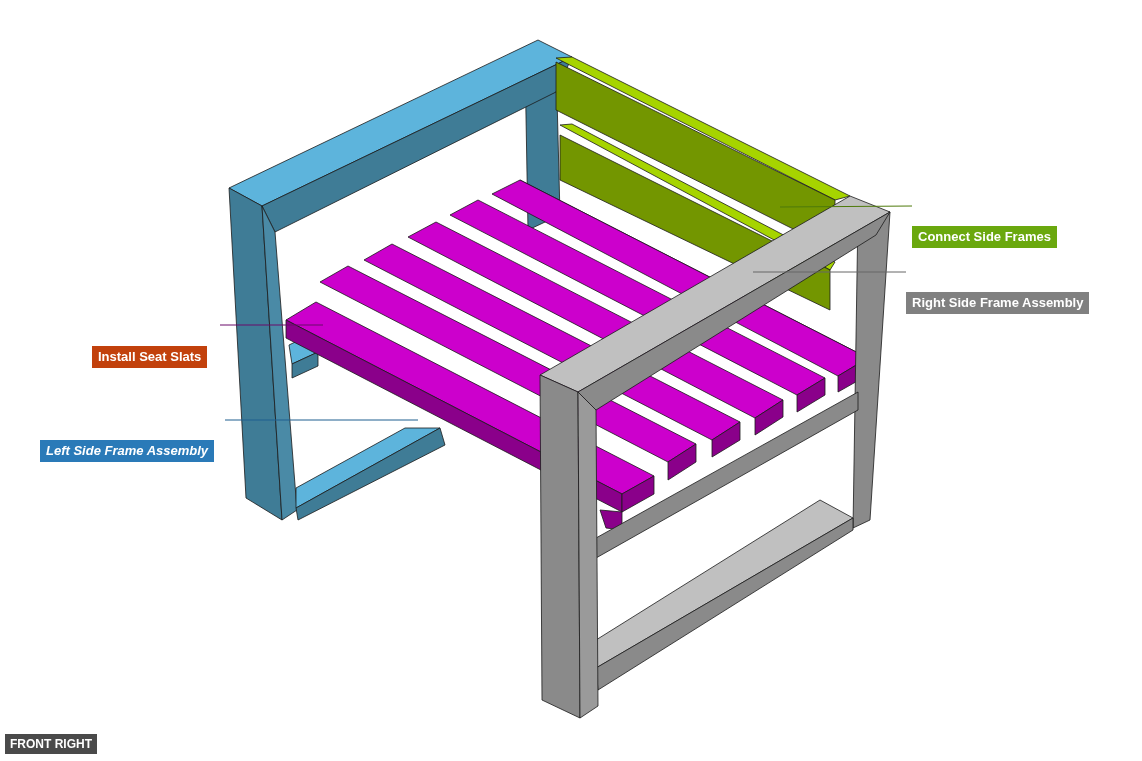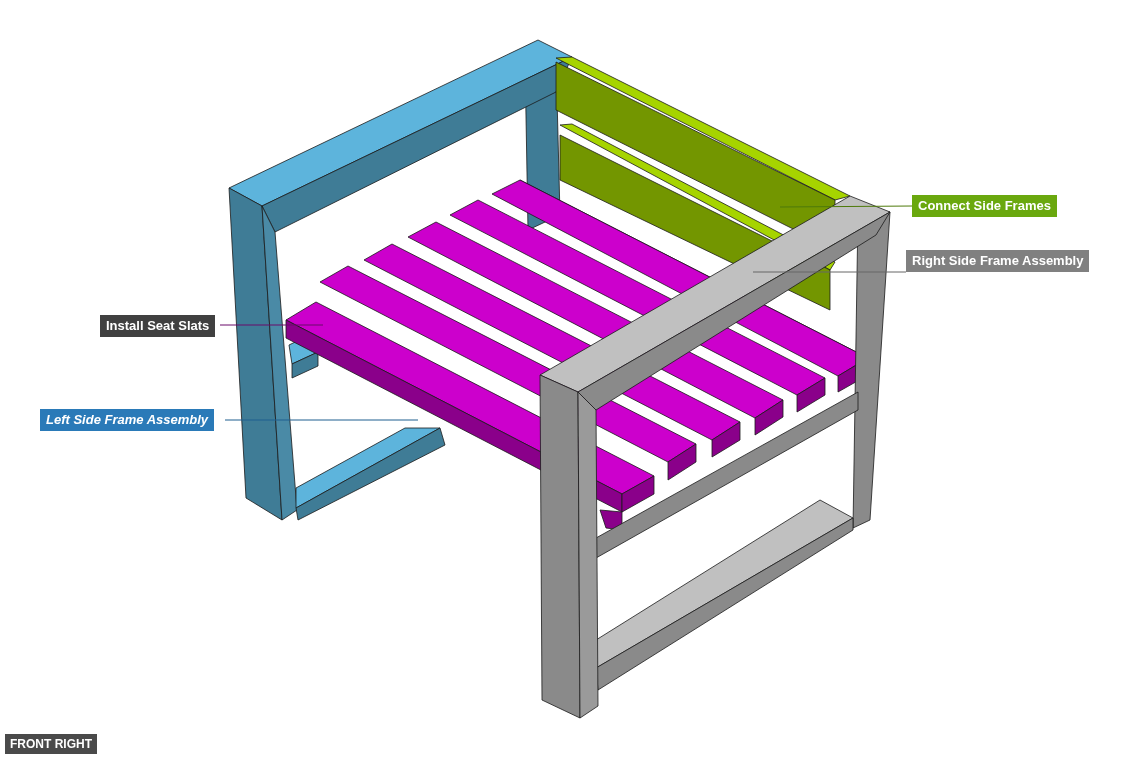--- a/index.html
+++ b/index.html
@@ -1,20 +1,20 @@
 <!DOCTYPE html>
 <html><head>
 <meta charset="utf-8">
 <style>
   html, body { margin: 0; padding: 0; background: #ffffff; }
   body { width: 1142px; height: 761px; position: relative; overflow: hidden;
          font-family: "Liberation Sans", sans-serif; }
   #scene { position: absolute; left: 0; top: 0; }
   .label { position: absolute; color: #fff; font-weight: bold; font-size: 13px;
-           padding: 3px 6px; white-space: nowrap; line-height: 16px; }
+           padding: 3px 6px; white-space: nowrap; line-height: 16px; margin-top: 31px; }
   .view-label { position: absolute; left: 5px; top: 734px; background: #4a4a4a;
                 color: #fff; font-weight: bold; font-size: 12px; padding: 3px 5px; }
 </style>
 </head>
 <body>
 
 <svg id="scene" width="1142" height="761" viewBox="0 0 1142 761">
   <g stroke="#1a1a1a" stroke-width="0.8" stroke-linejoin="round">
 
     <g>
@@ -83,17 +83,17 @@
 
   <g stroke-width="1">
     <line x1="780" y1="207" x2="912" y2="206" stroke="#4e7a0a"></line>
     <line x1="753" y1="272" x2="906" y2="272" stroke="#666"></line>
     <line x1="220" y1="325" x2="323" y2="325" stroke="#6a0a6a"></line>
     <line x1="225" y1="420" x2="418" y2="420" stroke="#1f5f8f"></line>
   </g>
 </svg>
 
 <div class="label" style="left:912px; top:195px; background:#6aa80e;">Connect Side Frames</div>
-<div class="label" style="left:906px; top:250px; background:#808080;">Right Side Frame Assembly</div>
-<div class="label" style="left:100px; top:315px; background:#404040;">Install Seat Slats</div>
+<div class="label" style="left:906px; top:261px; background:#808080;">Right Side Frame Assembly</div>
+<div class="label" style="left:92px; top:315px; background:#c2410c;">Install Seat Slats</div>
 <div class="label" style="left:40px; top:409px; background:#2a7ab8;font-style:italic;">Left Side Frame Assembly</div>
 
 <div class="view-label">FRONT RIGHT</div>
 
 </body></html>

